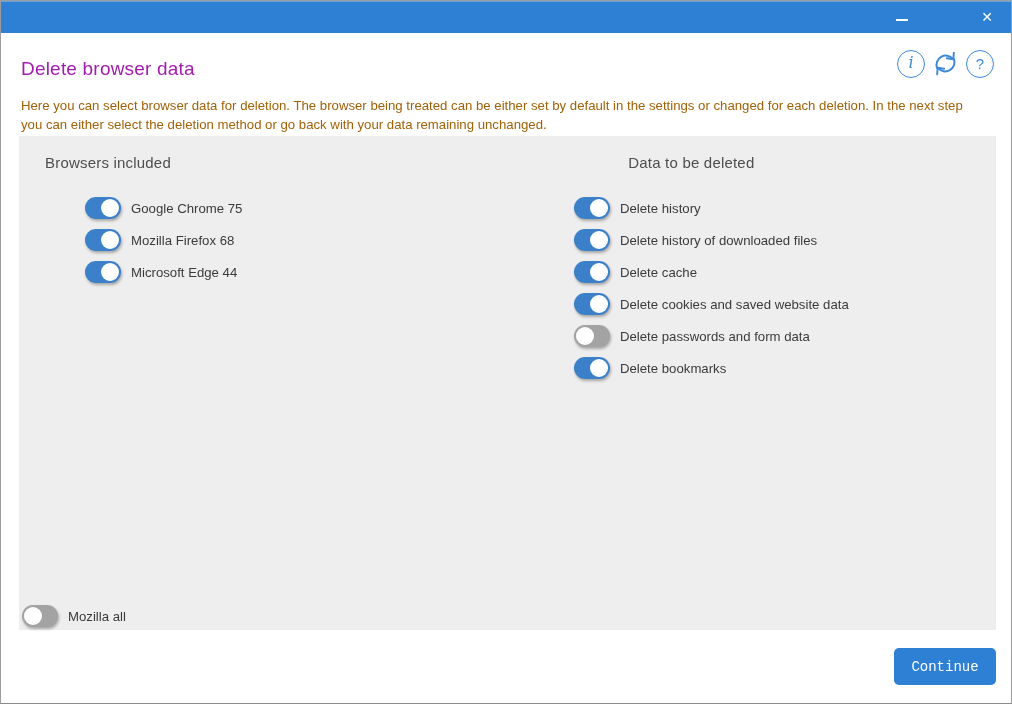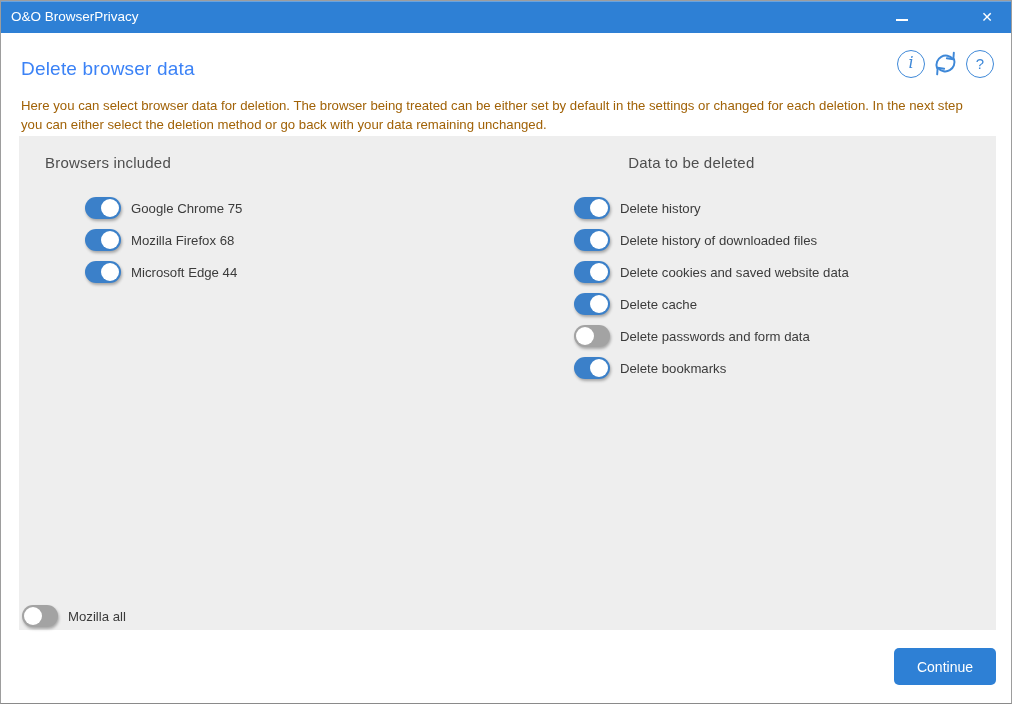--- a/index.html
+++ b/index.html
@@ -16,21 +16,21 @@
   }
   .titlebar .title{
     position:absolute;left:10px;top:0;line-height:32px;color:#ffffff;font-size:13.5px;font-weight:400;
   }
   .win-btn{position:absolute;top:0;width:34px;height:32px;display:flex;align-items:center;justify-content:center;cursor:default;}
   .btn-min{right:92px;}
   .btn-min .bar{width:12px;height:1.5px;background:#ffffff;margin-top:6px;}
   .btn-close{right:7px;color:#ffffff;font-size:14px;font-weight:300;}
   
   .page-title{
-    position:absolute;left:20px;top:44px;font-size:19px;font-weight:300;color:#3b82f6;letter-spacing:.2px;
+    position:absolute;left:20px;top:44px;font-size:19px;font-weight:300;color:#a21caf;letter-spacing:.2px;
   }
   .header-icons{position:absolute;top:47px;right:17px;display:flex;gap:5px;align-items:center;}
   .circle-icon{
     width:28px;height:28px;border:1.6px solid #3e88d8;border-radius:50%;
     display:flex;align-items:center;justify-content:center;color:#3e88d8;cursor:pointer;background:transparent;
   }
   .circle-icon .i-glyph{font-family:"DejaVu Serif","Liberation Serif",serif;font-style:italic;font-size:16px;line-height:1;margin-top:-1px;}
   .circle-icon .q-glyph{font-size:15px;font-weight:400;line-height:1;}
   .sync-icon{width:31px;height:31px;cursor:pointer;display:block;}
   .description{
@@ -52,30 +52,29 @@
   .toggle.on{background:#3b80c9;}
   .toggle.off{background:#a3a3a3;}
   .toggle .knob{position:absolute;top:2px;width:18px;height:18px;border-radius:50%;background:#ffffff;}
   .toggle.on .knob{right:2px;}
   .toggle.off .knob{left:2px;}
   .toggle-label{margin-left:10px;font-size:13.2px;color:#3b3b3b;}
   .select-all-row{position:absolute;left:3px;bottom:3px;display:flex;align-items:center;height:22px;}
   
   .continue-btn{
     position:absolute;left:893px;top:647px;width:102px;height:37px;background:#2e80d5;border:none;border-radius:5px;
-    color:#ffffff;font-size:14px;font-family:Liberation Sans, sans-serif;font-weight:400;cursor:pointer;
+    color:#ffffff;font-size:14px;font-family:Liberation Mono, monospace;font-weight:400;cursor:pointer;
   }
 </style>
 </head>
 <body>
 
 <div class="window">
 
   <div class="titlebar">
-    <span class="title">O&amp;O BrowserPrivacy</span>
     <span class="win-btn btn-min">
         <span class="bar"></span>
       </span>
     <span class="win-btn btn-close">✕</span>
   </div>
 
   <h1 class="page-title">Delete browser data</h1>
 
   <div class="header-icons">
     <span class="circle-icon">
@@ -132,27 +131,27 @@
           <div class="toggle-row">
             <span class="toggle on" aria-checked="true">
               <span class="knob"></span>
             </span>
             <span class="toggle-label">Delete history of downloaded files</span>
           </div>
           <div class="toggle-row">
             <span class="toggle on" aria-checked="true">
               <span class="knob"></span>
             </span>
-            <span class="toggle-label">Delete cookies and saved website data</span>
+            <span class="toggle-label">Delete cache</span>
           </div>
           <div class="toggle-row">
             <span class="toggle on" aria-checked="true">
               <span class="knob"></span>
             </span>
-            <span class="toggle-label">Delete cache</span>
+            <span class="toggle-label">Delete cookies and saved website data</span>
           </div>
           <div class="toggle-row">
             <span class="toggle off" aria-checked="false">
               <span class="knob"></span>
             </span>
             <span class="toggle-label">Delete passwords and form data</span>
           </div>
           <div class="toggle-row">
             <span class="toggle on" aria-checked="true">
               <span class="knob"></span>

